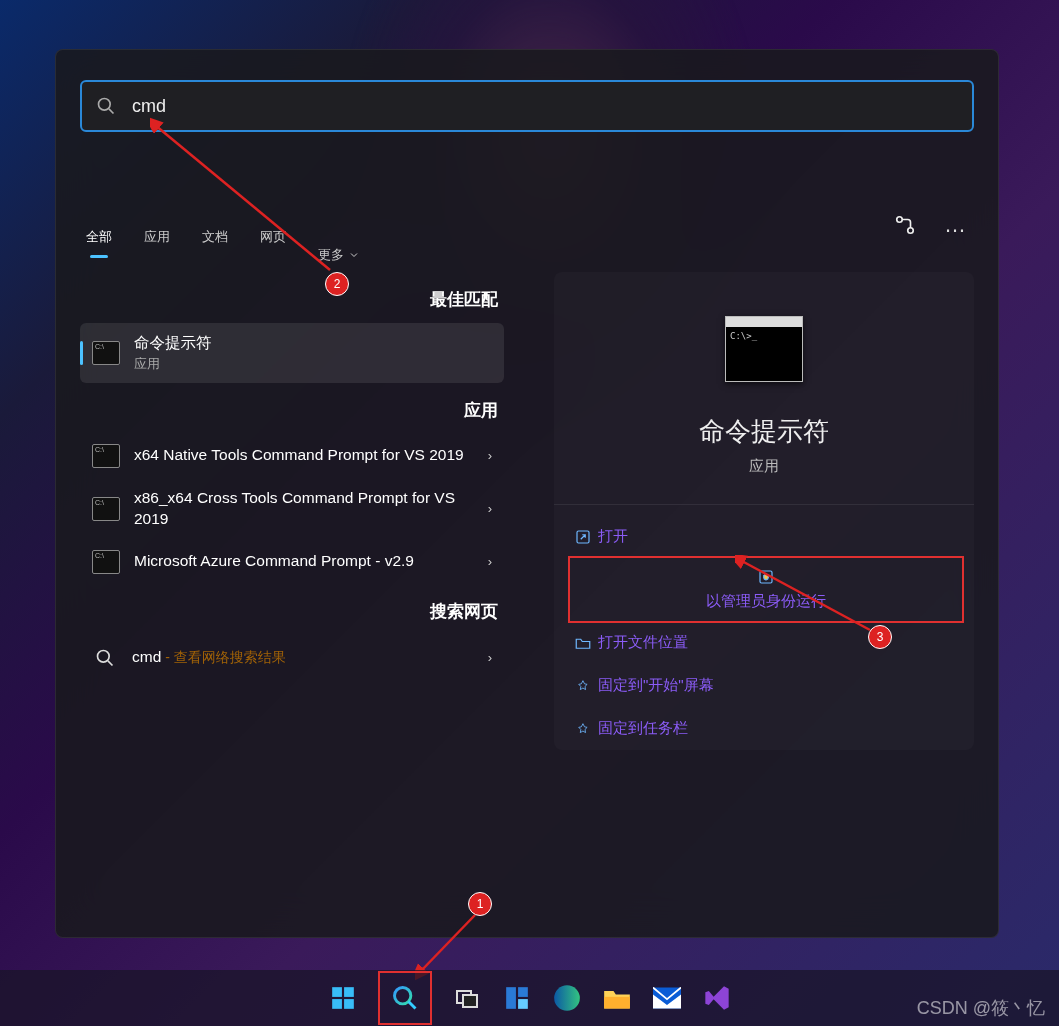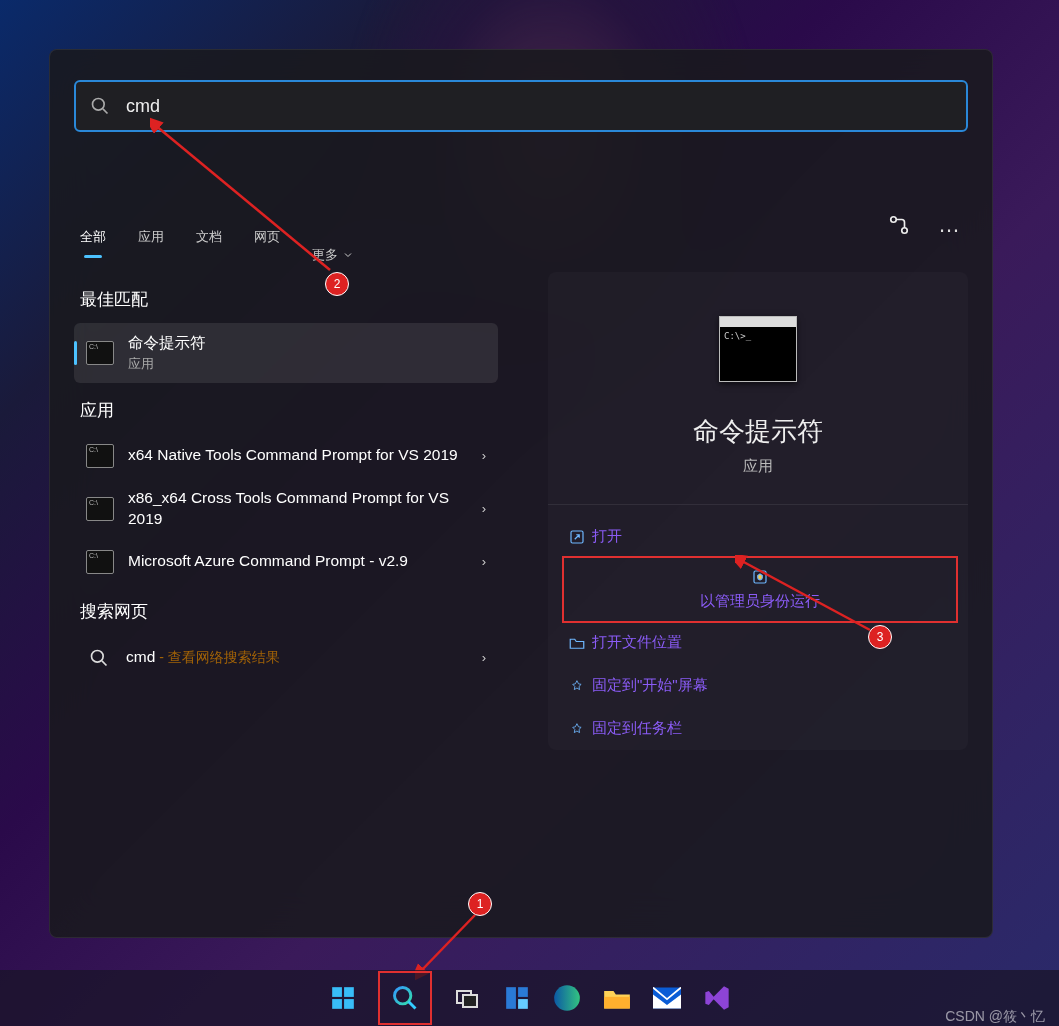--- a/index.html
+++ b/index.html
@@ -3,35 +3,35 @@
 <meta charset="utf-8">
 <style>
   html,body{margin:0;padding:0;width:1059px;height:1026px;overflow:hidden;
     font-family:"Segoe UI","Microsoft YaHei",Arial,sans-serif;color:#fff;
     background:linear-gradient(135deg,#0a2a6a 0%,#1a1a3a 20%,#2a0a4a 40%,#3a1a5a 60%,#2a2a6a 100%);}
   .desktop{position:relative;width:100%;height:100%;}
   .desktop::before{content:"";position:absolute;left:130px;top:-60px;width:900px;height:900px;
     background:radial-gradient(ellipse 300px 400px at 420px 200px,#4a2a4a 0%,rgba(40,20,60,0.6) 40%,transparent 70%);
     filter:blur(2px);}
   
-  .panel{position:absolute;left:49px;top:49px;width:944px;height:889px;
+  .panel{position:absolute;left:55px;top:49px;width:944px;height:889px;
     background:rgba(25,25,30,0.88);backdrop-filter:blur(20px);
     border:1px solid rgba(255,255,255,0.08);border-radius:8px;box-sizing:border-box;padding-left:28px;}
   .search-box{position:absolute;left:24px;top:30px;right:24px;height:48px;
     background:#1f1f23;border:2px solid #2a88d8;border-radius:6px;display:flex;align-items:center;}
   .search-box svg{flex:0 0 auto;margin:0 14px;stroke:#aaa;}
   .search-input{flex:1;background:none;border:none;outline:none;color:#eee;font-size:18px;}
   .tabs{position:absolute;left:30px;top:160px;display:flex;align-items:center;gap:32px;color:#ccc;font-size:13px;}
   .tab{position:relative;cursor:default;}
   .tab.active{color:#fff;}
   .tab.active::after{content:"";position:absolute;left:50%;transform:translateX(-50%);bottom:-12px;width:18px;height:3px;background:#4cc2ff;border-radius:2px;}
   .tab-more{display:flex;align-items:center;gap:4px;margin-top:36px;}
   .hdr-icons{position:absolute;right:30px;top:162px;display:flex;gap:28px;align-items:center;color:#ddd;}
   .left-col{position:absolute;left:24px;top:222px;width:424px;}
-  .section-title{font-weight:400;font-size:17px;margin:16px 6px 12px;}
+  .section-title{font-weight:700;font-size:17px;margin:16px 6px 12px;text-align:right;}
   .result{display:flex;align-items:center;padding:10px 12px;border-radius:6px;position:relative;}
   .result.selected{background:rgba(255,255,255,0.09);}
   .result.selected::before{content:"";position:absolute;left:0;top:18px;bottom:18px;width:3px;background:#4cc2ff;border-radius:2px;}
   .result .ico{width:26px;height:22px;flex:0 0 auto;margin-right:14px;background:#111;border:1px solid #888;border-radius:2px;position:relative;}
   .result .ico::before{content:"C:\\";position:absolute;font-size:7px;color:#bbb;left:2px;top:1px;}
   .result .txt{flex:1;}
   .result .t1{font-size:15.5px;line-height:1.35;}
   .result .t2{font-size:13px;color:#aaa;margin-top:1px;}
   .result .chev{color:#ccc;font-size:13px;margin-left:8px;}
   .web-ico{width:26px;height:26px;flex:0 0 auto;margin-right:14px;display:flex;align-items:center;justify-content:center;}
@@ -47,21 +47,21 @@
   .action svg{stroke:#6fb8ff;fill:none;stroke-width:1.6;}
   .action.hl{border:2px solid #e03030;margin:-2px 10px -2px 14px;padding:10px 18px;flex-direction:column;}
   
   .anno-arrow{position:absolute;pointer-events:none;}
   .anno-num{position:absolute;width:22px;height:22px;border-radius:50%;background:#d22;color:#fff;font-size:12px;display:flex;align-items:center;justify-content:center;border:1px solid #fff;}
   
   .taskbar{position:absolute;left:0;right:0;bottom:0;height:56px;
     background:rgba(25,20,40,0.75);display:flex;align-items:center;justify-content:center;gap:20px;}
   .tb-item{width:30px;height:30px;display:flex;align-items:center;justify-content:center;}
   .tb-search-wrap{width:50px;height:50px;border:2px solid #e03030;display:flex;align-items:center;justify-content:center;}
-  .watermark{position:absolute;right:14px;bottom:0;color:rgba(255,255,255,0.55);font-size:14px;}
+  .watermark{position:absolute;right:14px;bottom:6px;color:rgba(255,255,255,0.55);font-size:18px;}
   .ellipsis{font-size:22px;letter-spacing:2px;}
 </style>
 </head>
 <body>
 
 <div class="desktop">
   <div class="panel">
 
     <div class="search-box">
       <svg width="20" height="20" viewBox="0 0 24 24" fill="none" stroke-width="2">

